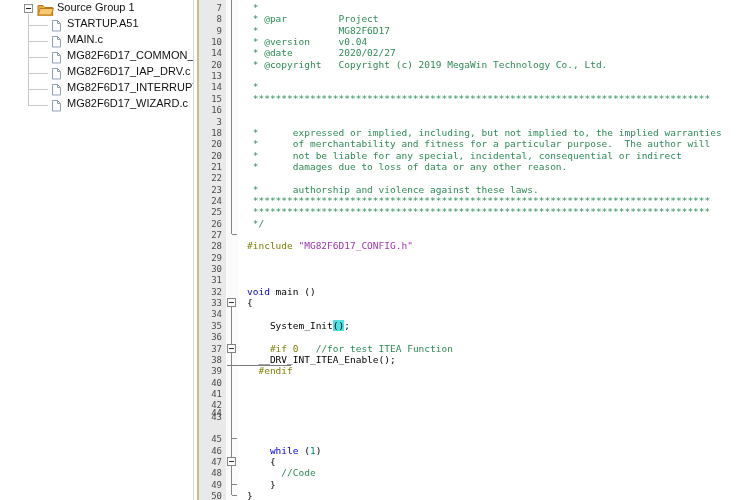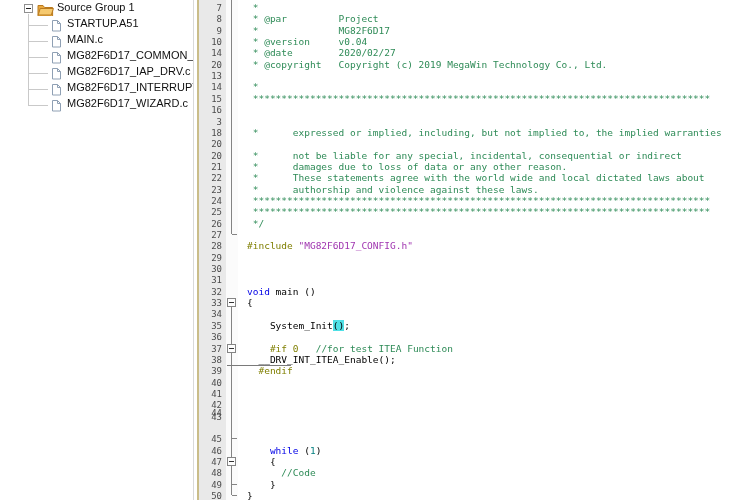--- a/index.html
+++ b/index.html
@@ -155,32 +155,32 @@
       </div>
       <div class="code-row" style="top:115.5px">
         <span class="ln">3</span>
       </div>
       <div class="code-row" style="top:126.85px">
         <span class="ln">18</span>
         <pre class="ct"><span class="cm"> *      expressed or implied, including, but not implied to, the implied warranties</span></pre>
       </div>
       <div class="code-row" style="top:138.2px">
         <span class="ln">20</span>
+        <pre class="ct"><span class="cm"> *      of merchantability and fitness for a particular purpose.  The author will</span></pre>
       </div>
       <div class="code-row" style="top:149.54999999999998px">
         <span class="ln">20</span>
         <pre class="ct"><span class="cm"> *      not be liable for any special, incidental, consequential or indirect</span></pre>
       </div>
       <div class="code-row" style="top:160.9px">
         <span class="ln">21</span>
         <pre class="ct"><span class="cm"> *      damages due to loss of data or any other reason.</span></pre>
       </div>
       <div class="code-row" style="top:172.25px">
         <span class="ln">22</span>
-        <pre class="ct"><span class="cm"> *      These statements agree with the world wide and local dictated laws about</span></pre>
       </div>
       <div class="code-row" style="top:183.6px">
         <span class="ln">23</span>
         <pre class="ct"><span class="cm"> *      authorship and violence against these laws.</span></pre>
       </div>
       <div class="code-row" style="top:194.95px">
         <span class="ln">24</span>
         <pre class="ct"><span class="cm"> ********************************************************************************</span></pre>
       </div>
       <div class="code-row" style="top:206.29999999999998px">

